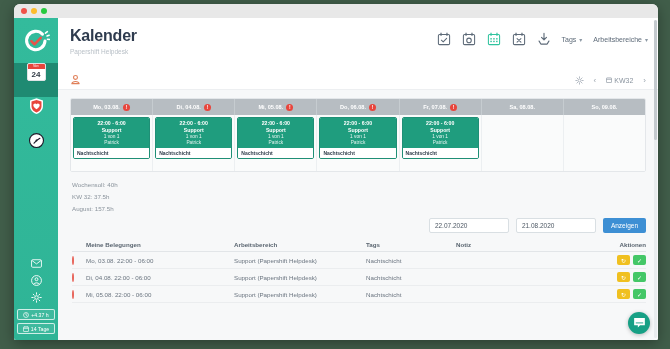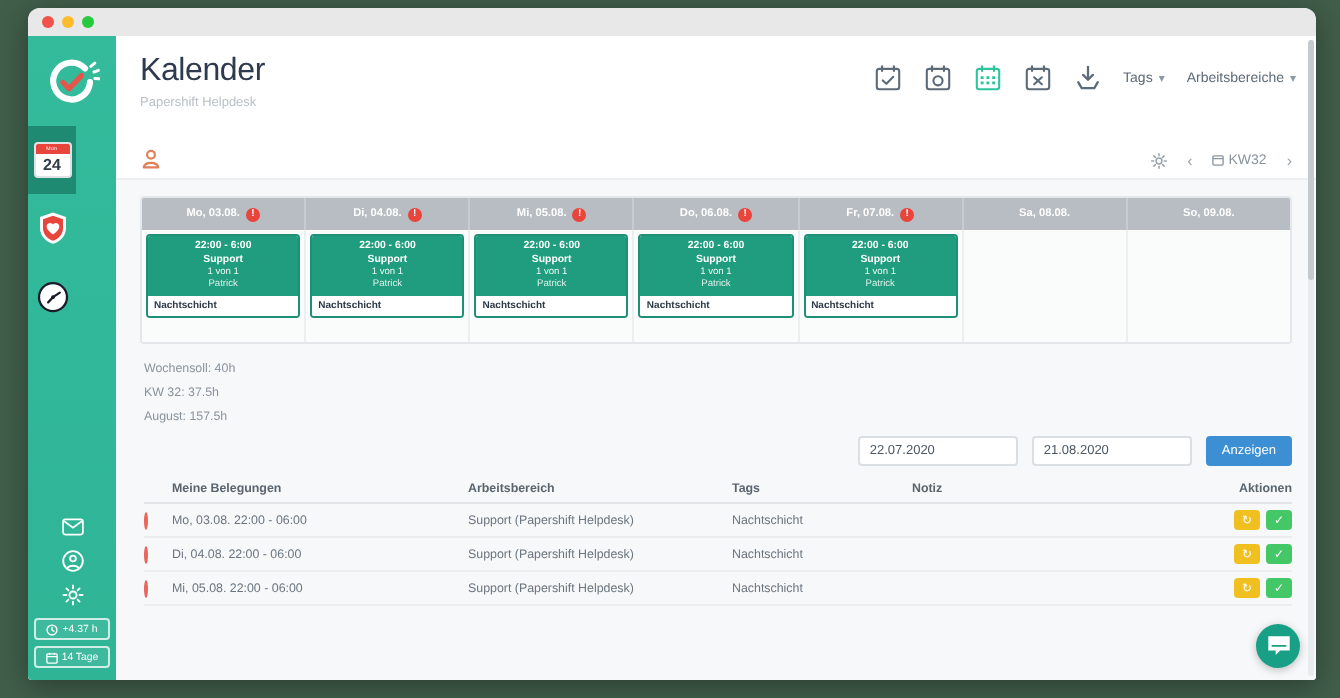--- a/index.html
+++ b/index.html
@@ -52,22 +52,22 @@
     display: flex; flex-direction: column;
     align-items: center;
     flex: 0 0 44px;
     position: relative;
   }
   #logo {
     margin-top: 9px; width: 30px; height: 30px;
     display: flex; align-items: center; justify-content: center;
   }
   .nav-item {
-    width: 24px; height: 34px;
-    display: flex; align-items: center; justify-content: center;
+    width: 44px; height: 34px;
+    display: flex; align-items: flex-start; justify-content: center;
     position: relative;
   }
   .nav-item.active { background: #1f8a72; }
   #navtop { margin-top: 6px; width: 44px; }
 
   .cal-glyph {
     width: 19px; height: 18px;
     background: #fff;
     border-radius: 2px;
     position: relative;
@@ -107,21 +107,21 @@
     position: relative;
     overflow: hidden;
   }
   #headerbar {
     background: #fff;
     padding: 9px 10px 0 12px;
     height: 52px;
     position: relative;
   }
   #page-title {
-    font-size: 16px; font-weight: normal; color: #2e3b4e;
+    font-size: 16px; font-weight: bold; color: #2e3b4e;
     letter-spacing: -.2px;
   }
   #page-sub { font-size: 6.5px; color: #b9c0c7; margin-top: 3px; }
 
   #header-actions {
     position: absolute; right: 10px; top: 14px;
     display: flex; align-items: center; gap: 11px;
   }
   .hicon { width: 14px; height: 14px; display: block; }
   .drop {

